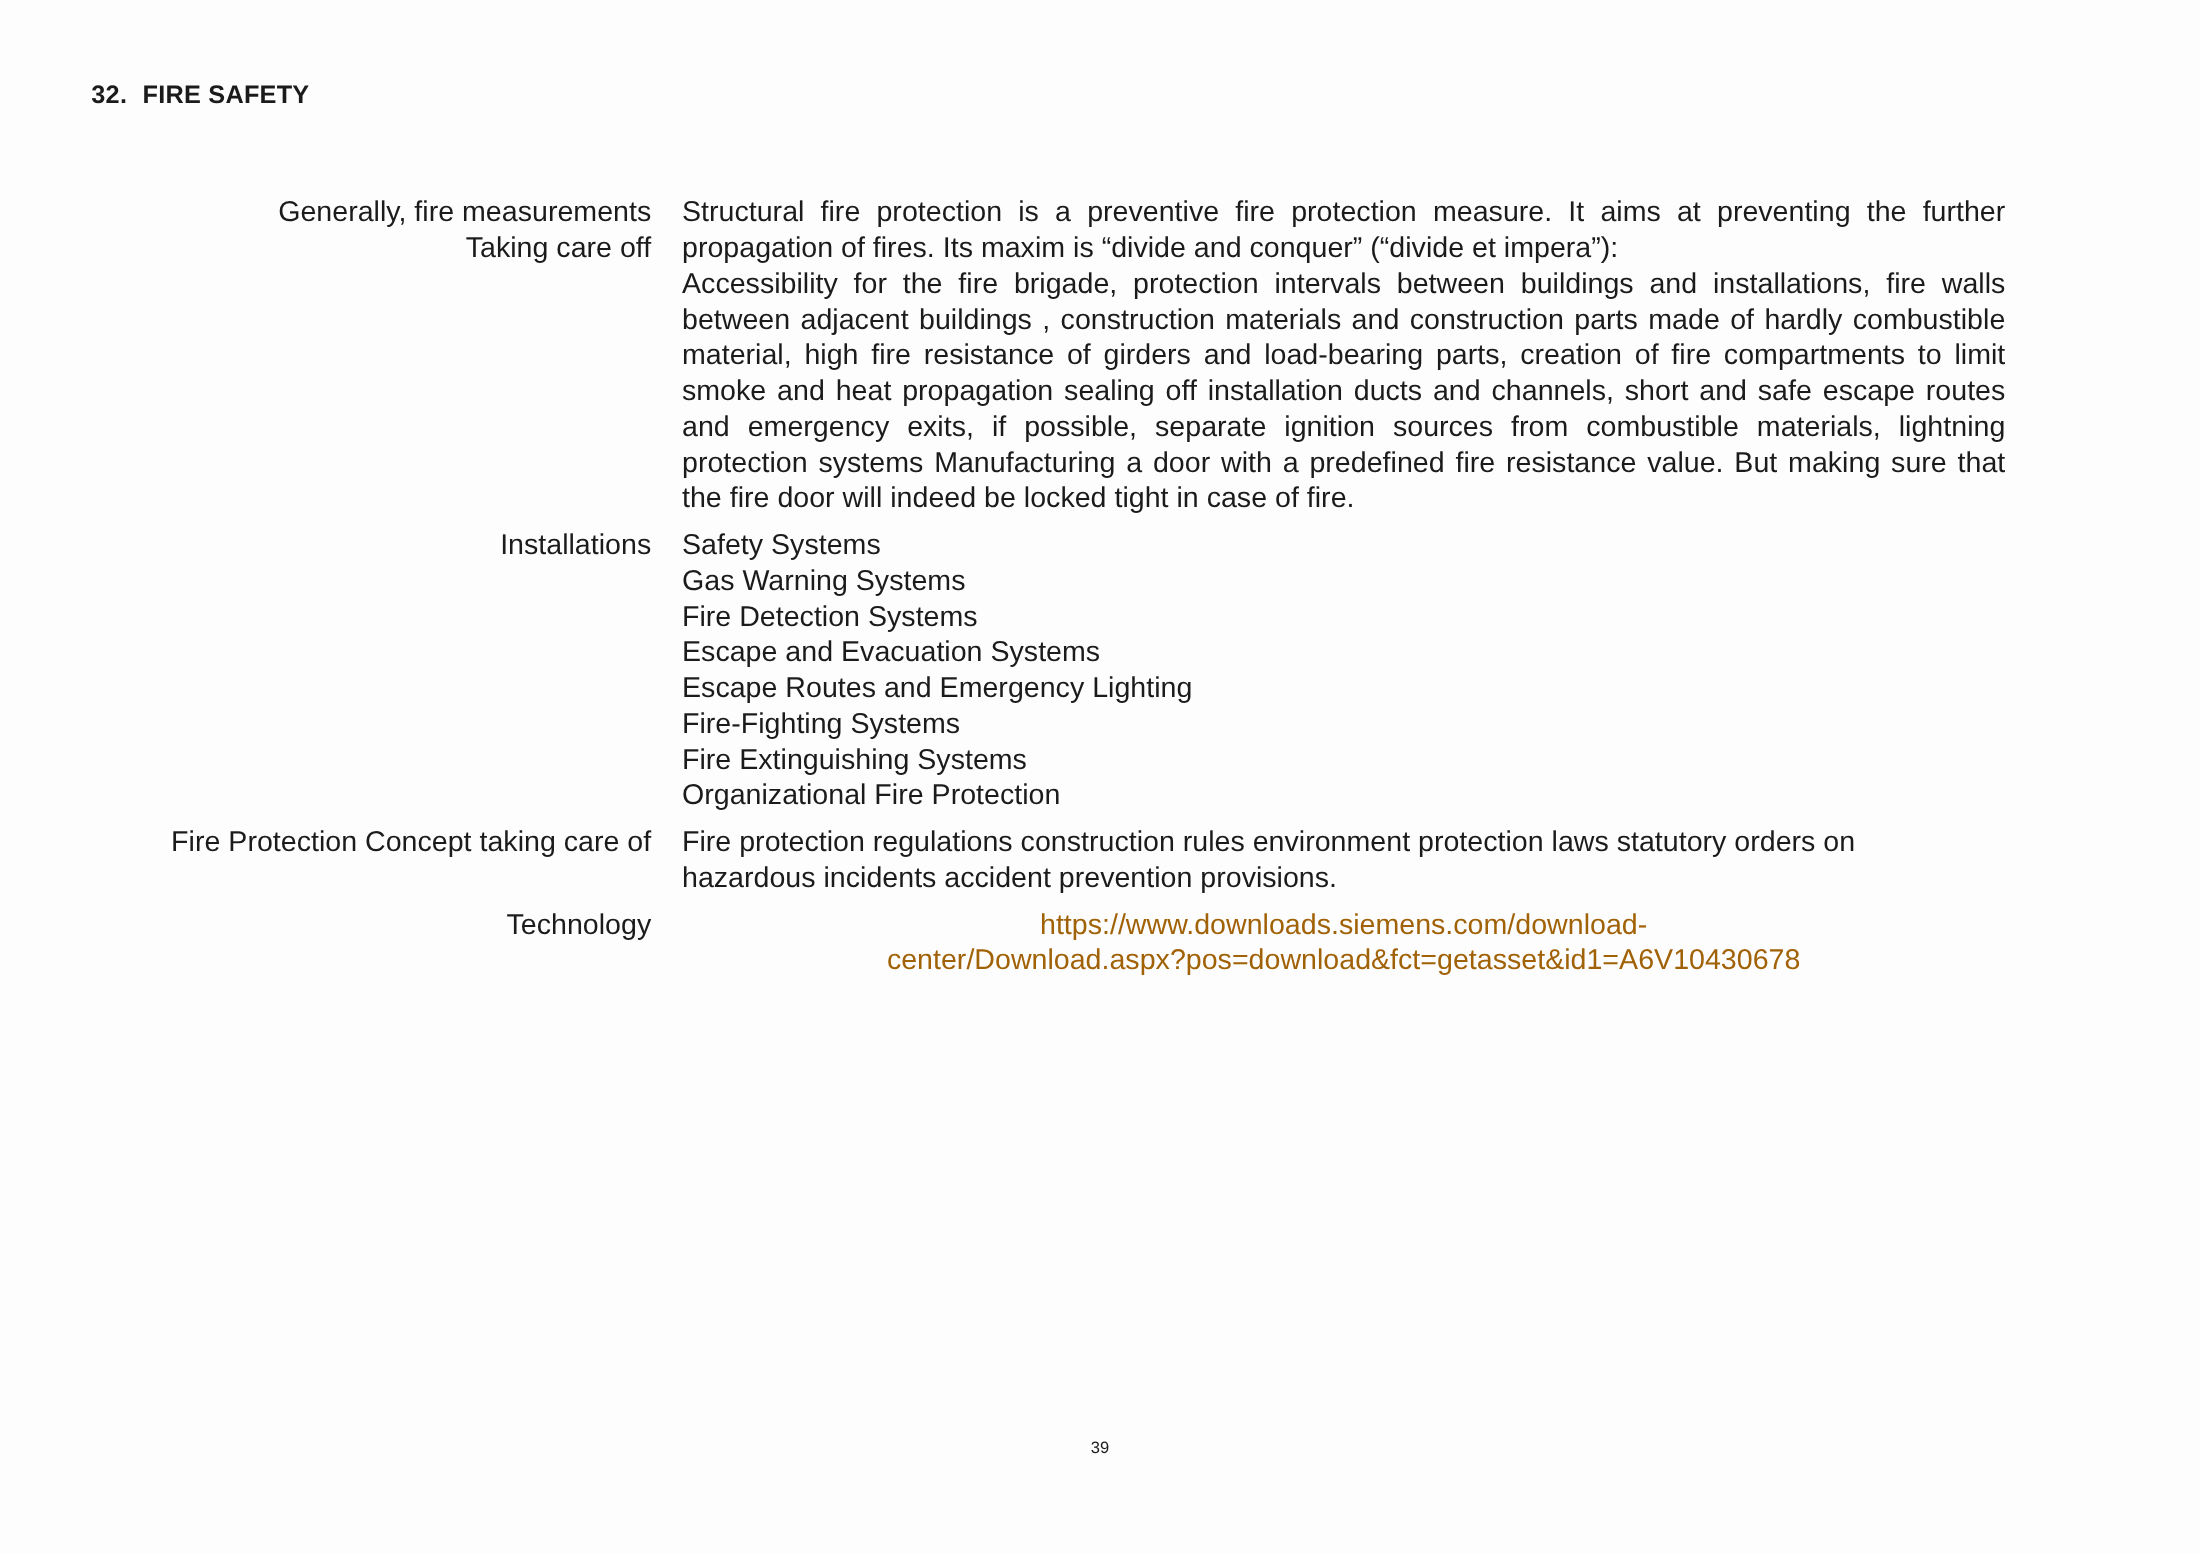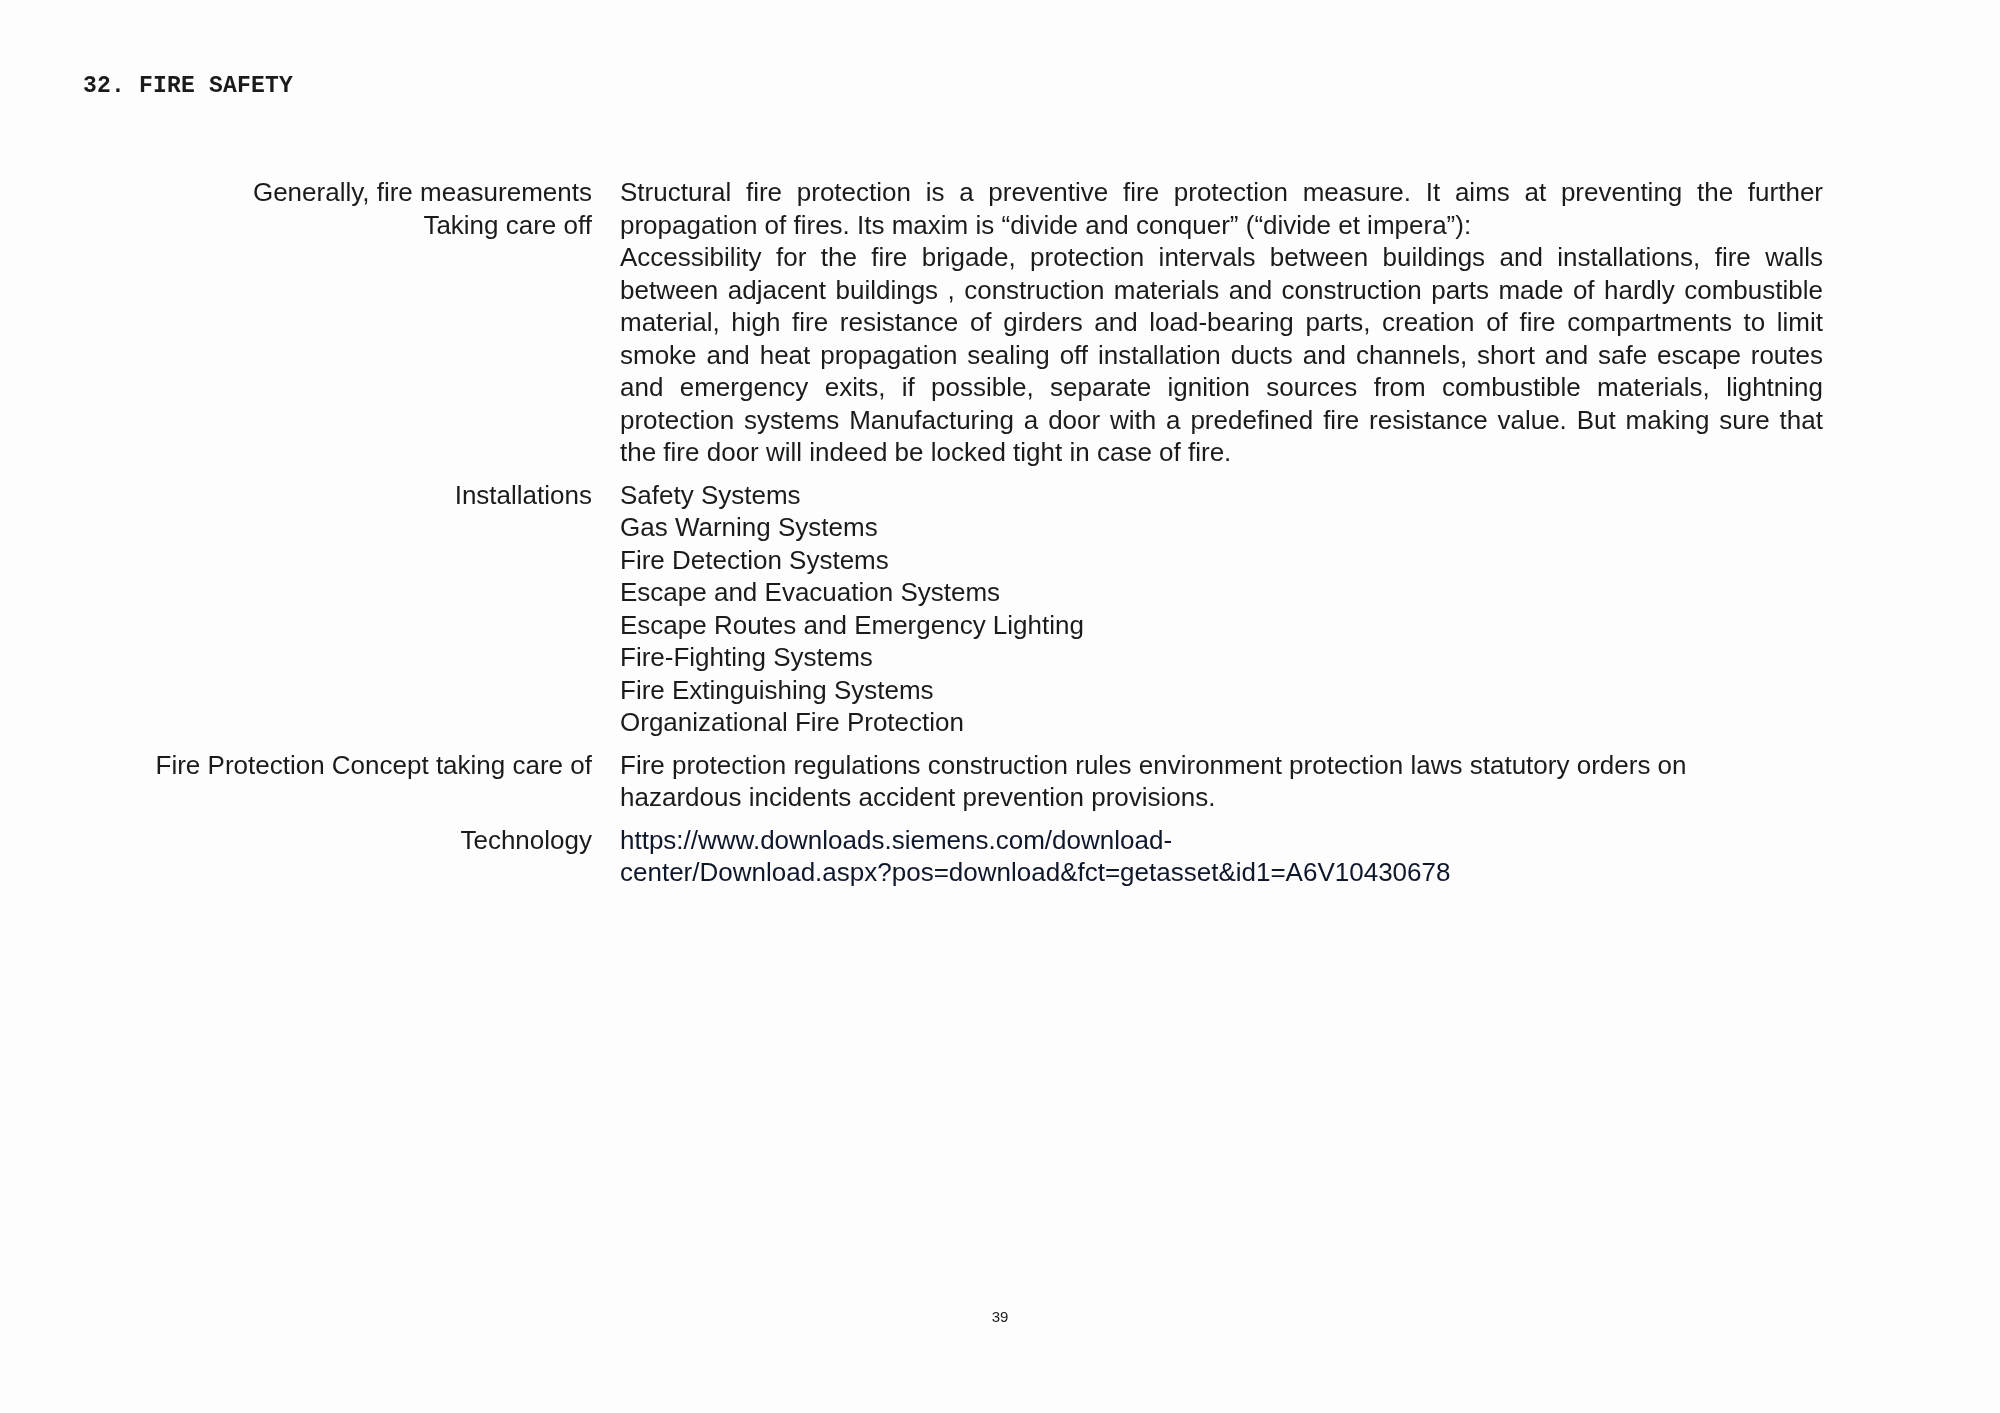--- a/index.html
+++ b/index.html
@@ -17,21 +17,20 @@
   }
   .doc-heading {
     position: absolute;
     top: 72px;
     left: 83px;
     font-size: 23px;
     font-weight: bold;
     line-height: 28px;
     letter-spacing: 0.2px;
     display: flex;
-    font-family: Liberation Mono, monospace;
   }
   .doc-heading .heading-number {
     margin-right: 14px;
   }
   .doc-main {
     position: absolute;
     top: 176px;
     left: 0;
     width: 2000px;
     font-size: 26px;
@@ -56,22 +55,23 @@
   }
   .para-justified {
     text-align: justify;
   }
   .para-plain {
     max-width: 1150px;
     text-align: left;
   }
   .url-text {
     word-break: break-all;
-    color: #0f172a;
+    color: #a16207;
     text-decoration: none;
+    text-align: center;
   }
   .page-number {
     position: absolute;
     top: 1303px;
     left: 0;
     width: 2000px;
     text-align: center;
     font-size: 15px;
     line-height: 28px;
   }

